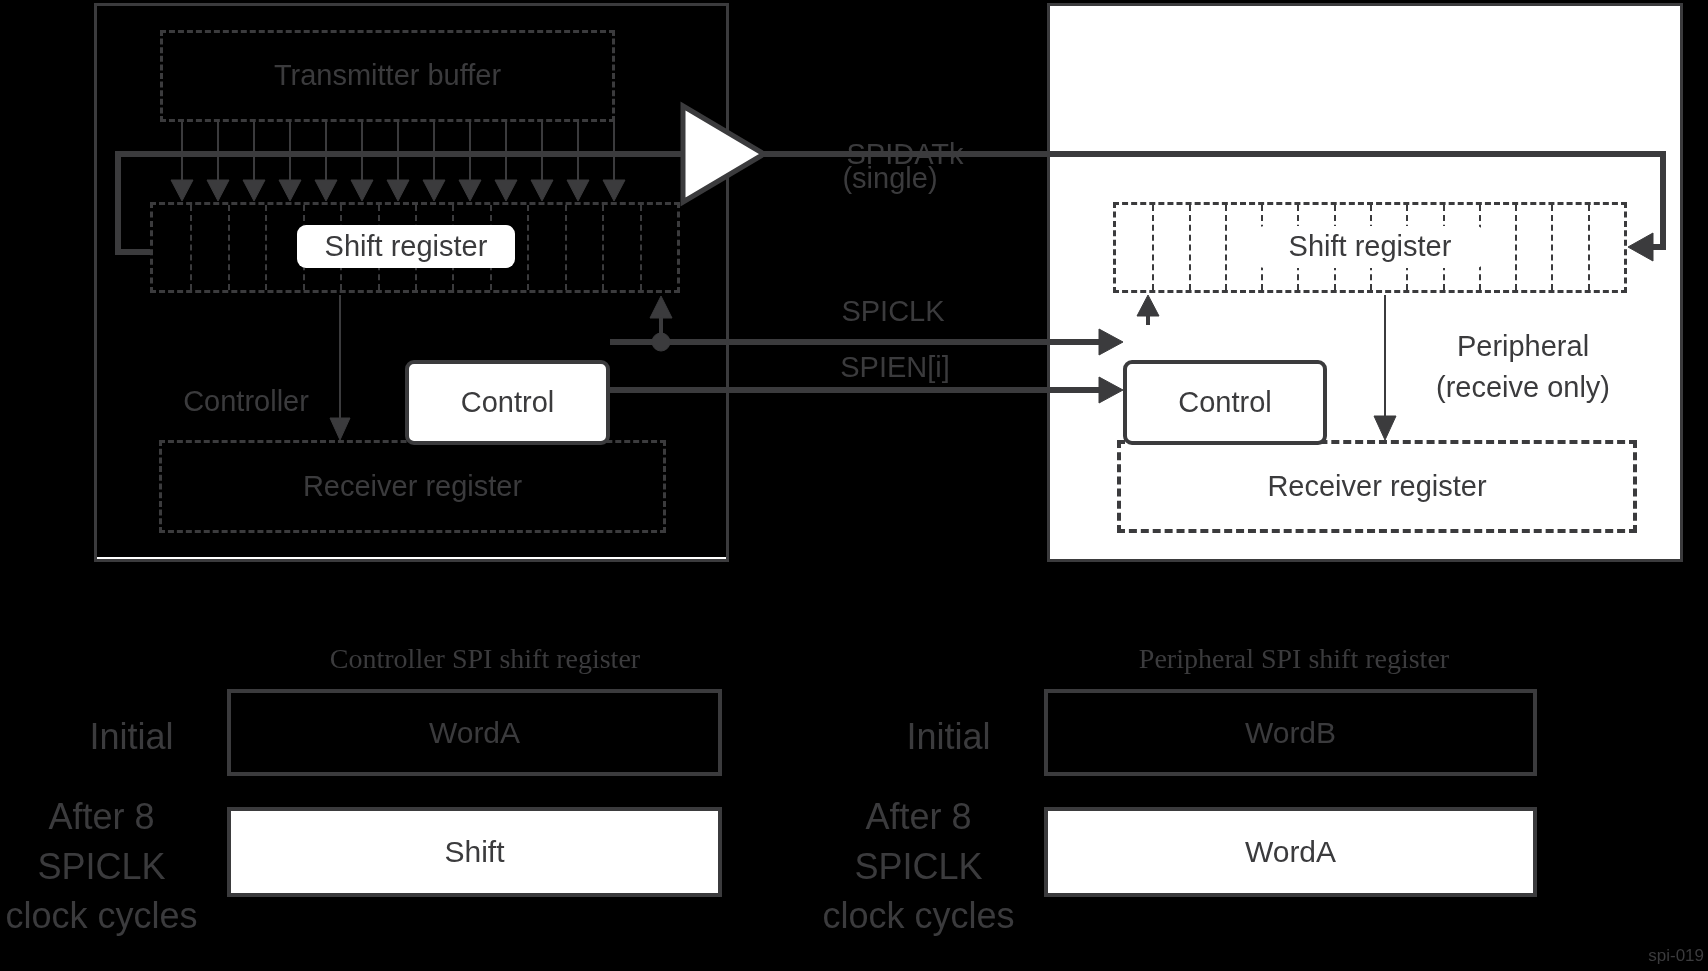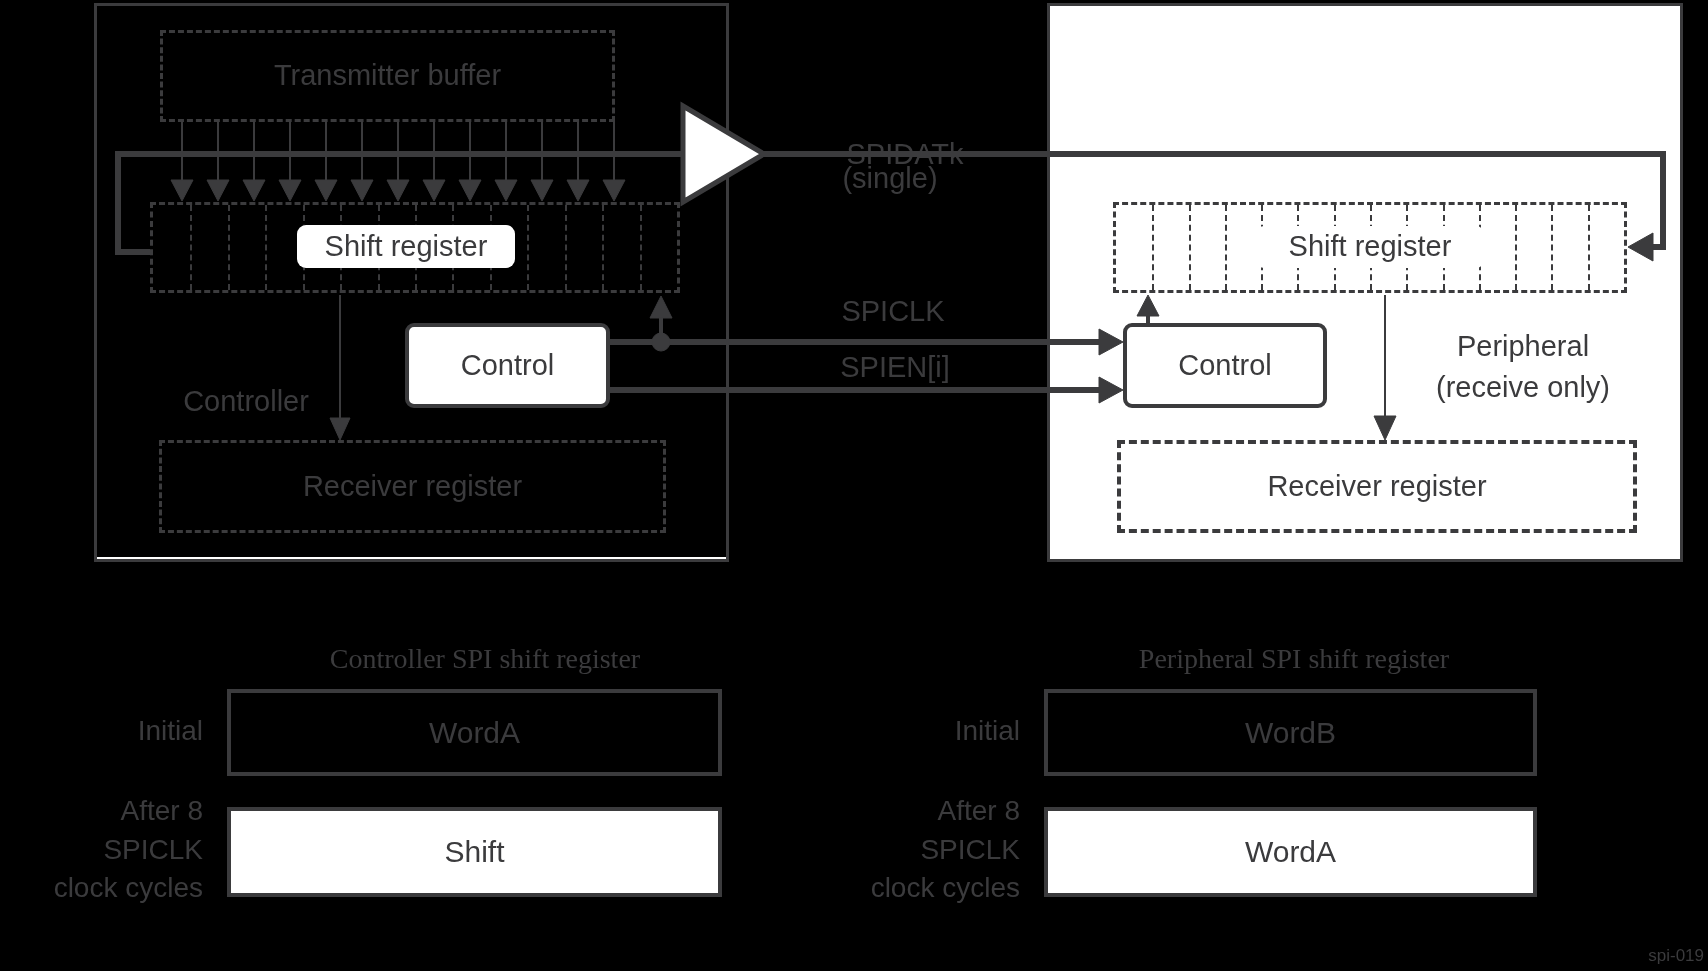--- a/index.html
+++ b/index.html
@@ -6,29 +6,29 @@
   #canvas{
     position:relative;width:1708px;height:971px;overflow:hidden;
     background:var(--bg,#000);
     font-family:"Liberation Sans",sans-serif;
     color:var(--text,#3b3b3d);
   }
   .abs{position:absolute;}
   .center{display:flex;align-items:center;justify-content:center;text-align:left;}
   .blockbox{border:3px solid var(--line,#3b3b3d);box-sizing:border-box;}
   .dashedbox{border:3px dashed var(--line,#3b3b3d);box-sizing:border-box;}
-  .solidbox{border:4px solid var(--line,#3b3b3d);box-sizing:border-box;}
+  .solidbox{border:4px solid var(--line,#3b3b3d);box-sizing:border-box;margin-top:37px;}
   .lbl{font-size:29px;line-height:1.1;white-space:nowrap;}
   .sig{font-size:29px;white-space:nowrap;text-align:center;}
   svg{position:absolute;left:0;top:0;z-index:5;pointer-events:none;}
   .z6{z-index:6;border-radius:9px;}
   .cells{position:absolute;inset:0;}
   .cellline{position:absolute;top:0;bottom:0;width:0;border-left:2px dashed var(--line,#3b3b3d);}
   .regtitle{font-size:28px;text-align:center;white-space:nowrap;font-family:Liberation Serif, serif;}
-  .rowlabel{font-size:28px;text-align:right;line-height:1.38;}
+  .rowlabel{font-size:36px;text-align:center;line-height:1.38;}
   .wordbox-dark{background:transparent;border:4px solid var(--line,#3b3b3d);}
   .wordbox-white{background:var(--white,#fff);border:4px solid var(--line,#3b3b3d);}
   .wordtext{font-size:30px;}
   .footer-id{font-size:17px;text-align:right;white-space:nowrap;}
 </style>
 </head>
 <body>
 
 <div id="canvas">
 

